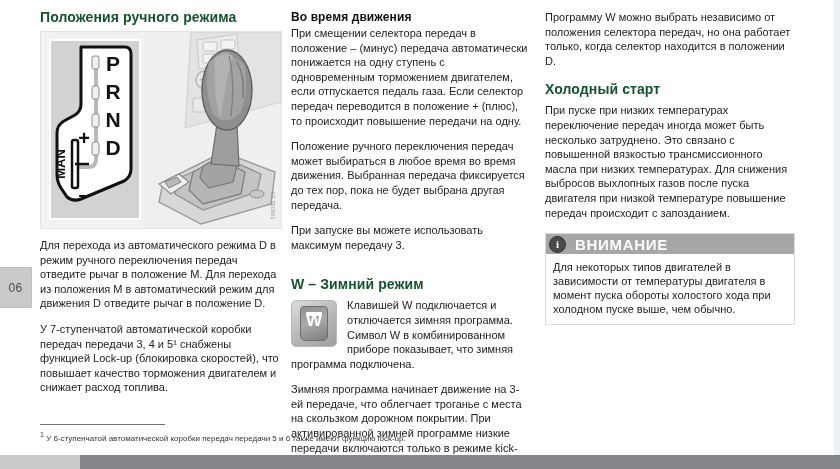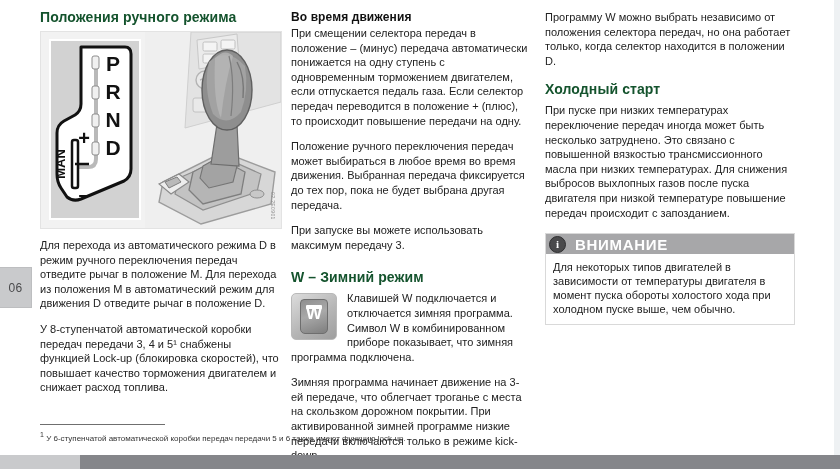--- a/index.html
+++ b/index.html
@@ -226,30 +226,30 @@
           <path d="M14 152 L34 142 L44 150 L26 162 Z" fill="#ededed" stroke="#8a8a8a" stroke-width="1.2"></path>
           <path d="M20 150 L32 145 L36 150 L24 156 Z" fill="#b9b9b9" stroke="#7d7d7d" stroke-width="1"></path>
           <ellipse cx="112" cy="162" rx="7" ry="4" fill="#c8c8c8" stroke="#8f8f8f"></ellipse>
         </svg>
       </div>
 
       <div class="code-label">02.2E0901</div>
     </div>
 
     <p class="body">Для перехода из автоматического режима D в режим ручного переключения передач отведите рычаг в положение M. Для перехода из положения M в автоматический режим для движения D отведите рычаг в положение D.</p>
-    <p class="body">У 8-ступенчатой автоматической коробки передач передачи 3, 4 и 5¹ снабжены функцией Lock-up (блокировка скоростей), что повышает качество торможения двигателем и снижает расход топлива.</p>
+    <p class="body">У 7-ступенчатой автоматической коробки передач передачи 3, 4 и 5¹ снабжены функцией Lock-up (блокировка скоростей), что повышает качество торможения двигателем и снижает расход топлива.</p>
   </div>
 
   <div class="col col-2">
     <h2 class="head-black">Во время движения</h2>
     <p class="body">При смещении селектора передач в положение – (минус) передача автоматически понижается на одну ступень с одновременным торможением двигателем, если отпускается педаль газа. Если селектор передач переводится в положение + (плюс), то происходит повышение передачи на одну.</p>
     <p class="body">Положение ручного переключения передач может выбираться в любое время во время движения. Выбранная передача фиксируется до тех пор, пока не будет выбрана другая передача.</p>
     <p class="body">При запуске вы можете использовать максимум передачу 3.</p>
 
-    <h2 class="head-pink" style="margin-top:18px;">W – Зимний режим</h2>
+    <h2 class="head-pink" style="margin-top:25px;">W – Зимний режим</h2>
 
     <div class="w-icon">
       <div class="key">
         <div class="bar"></div>
       </div>
       <div class="letter">W</div>
     </div>
     <p class="body">Клавишей W подключается и отключается зимняя программа. Символ W в комбинированном приборе показывает, что зимняя программа подключена.</p>
     <p class="body" style="clear:both;">Зимняя программа начинает движение на 3-ей передаче, что облегчает троганье с места на скользком дорожном покрытии. При активированной зимней программе низкие передачи включаются только в режиме kick-down.</p>
   </div>

